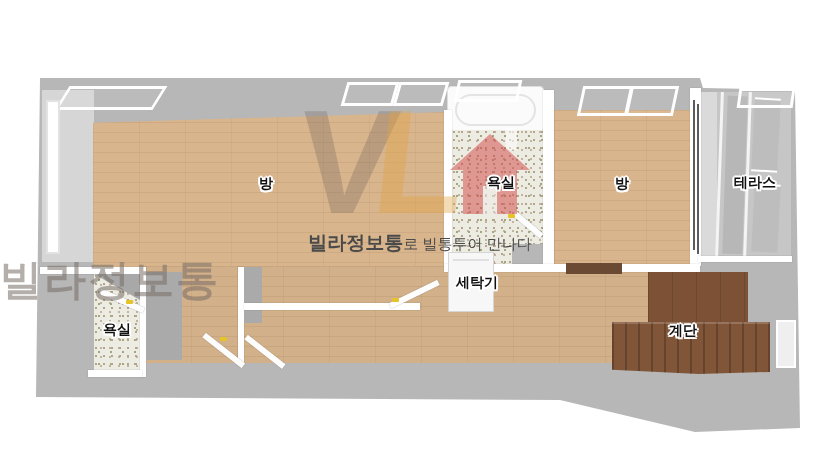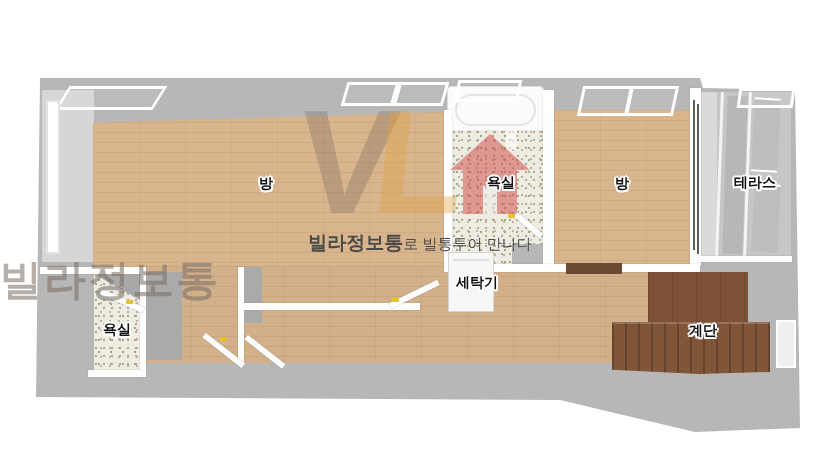--- a/index.html
+++ b/index.html
@@ -157,15 +157,15 @@
   </div>
   <div class="wm-tagline wm"><span class="brandword">빌라정보통</span><span>로 빌통투어 만나다</span></div>
   <div class="wm-brand wm">빌라정보통</div>
 
   <div class="rlabel" style="left:266px;top:184px;">방</div>
   <div class="rlabel" style="left:501px;top:183px;">욕실</div>
   <div class="rlabel" style="left:622px;top:184px;">방</div>
   <div class="rlabel" style="left:755px;top:183px;">테라스</div>
   <div class="rlabel" style="left:477px;top:283px;">세탁기</div>
   <div class="rlabel" style="left:117px;top:330px;">욕실</div>
-  <div class="rlabel" style="left:703px;top:331px;">계단</div>
+  <div class="rlabel" style="left:683px;top:331px;">계단</div>
 
 </div>
 
 </body></html>

